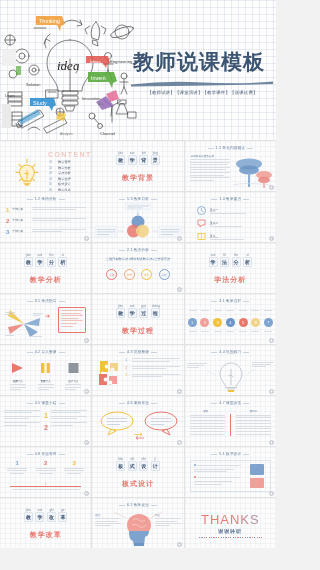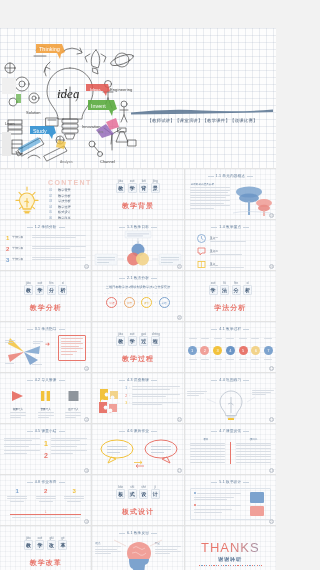--- a/index.html
+++ b/index.html
@@ -3,21 +3,21 @@
 <meta charset="utf-8">
 <style>
   * { box-sizing: border-box; margin: 0; padding: 0; }
   body {
     width: 276px; height: 570px;
     font-family: "Liberation Sans", "DejaVu Sans", sans-serif;
     background: #f2f2f2; overflow: hidden;
   }
 
   
-  .hero { position: relative; width: 276px; height: 140px; background: #fdfdfd; overflow: hidden; margin-top: 28px; }
+  .hero { position: relative; width: 276px; height: 140px; background: #fdfdfd; overflow: hidden; }
   .hero-grid {
     position: absolute; inset: 0;
     background-image: linear-gradient(to right, rgba(180,190,205,.28) 1px, transparent 1px),
                       linear-gradient(to bottom, rgba(180,190,205,.28) 1px, transparent 1px);
     background-size: 7px 7px;
   }
   .doodle { position: absolute; left: 0; top: 4px; width: 140px; height: 136px; }
   .hero-title {
     position: absolute; left: 133px; top: 48px;
     font-size: 21px; font-weight: bold; color: #3c5572;
@@ -164,20 +164,21 @@
     <text x="94" y="82" font-family="'Liberation Sans',sans-serif" font-size="3.6" fill="#fff">idea</text>
     <text x="33" y="101" font-family="'Liberation Sans',sans-serif" font-size="5.4" fill="#fff">Study</text>
     <text x="26" y="82" font-family="'Liberation Sans',sans-serif" font-size="4" fill="#444">Solution</text>
     <text x="5" y="93" font-family="'Liberation Sans',sans-serif" font-size="3.8" fill="#444">Learn</text>
     <text x="82" y="96" font-family="'Liberation Sans',sans-serif" font-size="4" fill="#444">Innovation</text>
     <text x="98" y="101" font-family="'Liberation Sans',sans-serif" font-size="2.8" fill="#777">idea</text>
     <text x="100" y="131" font-family="'Liberation Sans',sans-serif" font-size="4" fill="#444">Channel</text>
     <text x="60" y="131" font-family="'Liberation Sans',sans-serif" font-size="3.4" fill="#777">Analysis</text>
   </svg>
 
+  <div class="hero-title">教师说课模板</div>
 
   <svg class="hero-rule" viewBox="0 0 142 7" preserveAspectRatio="none">
     <path d="M0 4.5 Q35 .5 72 2.5 T142 1.5 L142 4 Q70 6 0 6.5 Z" fill="#56718e" opacity=".85"></path>
     <path d="M4 5.6 Q60 3.8 138 3.2" stroke="#7d93ab" stroke-width=".5" fill="none" opacity=".6"></path>
   </svg>
 
   <div class="hero-sub">【教师试讲】【课堂演讲】【教学课件】【说课比赛】</div>
 </div>
 
 <div class="grid">

